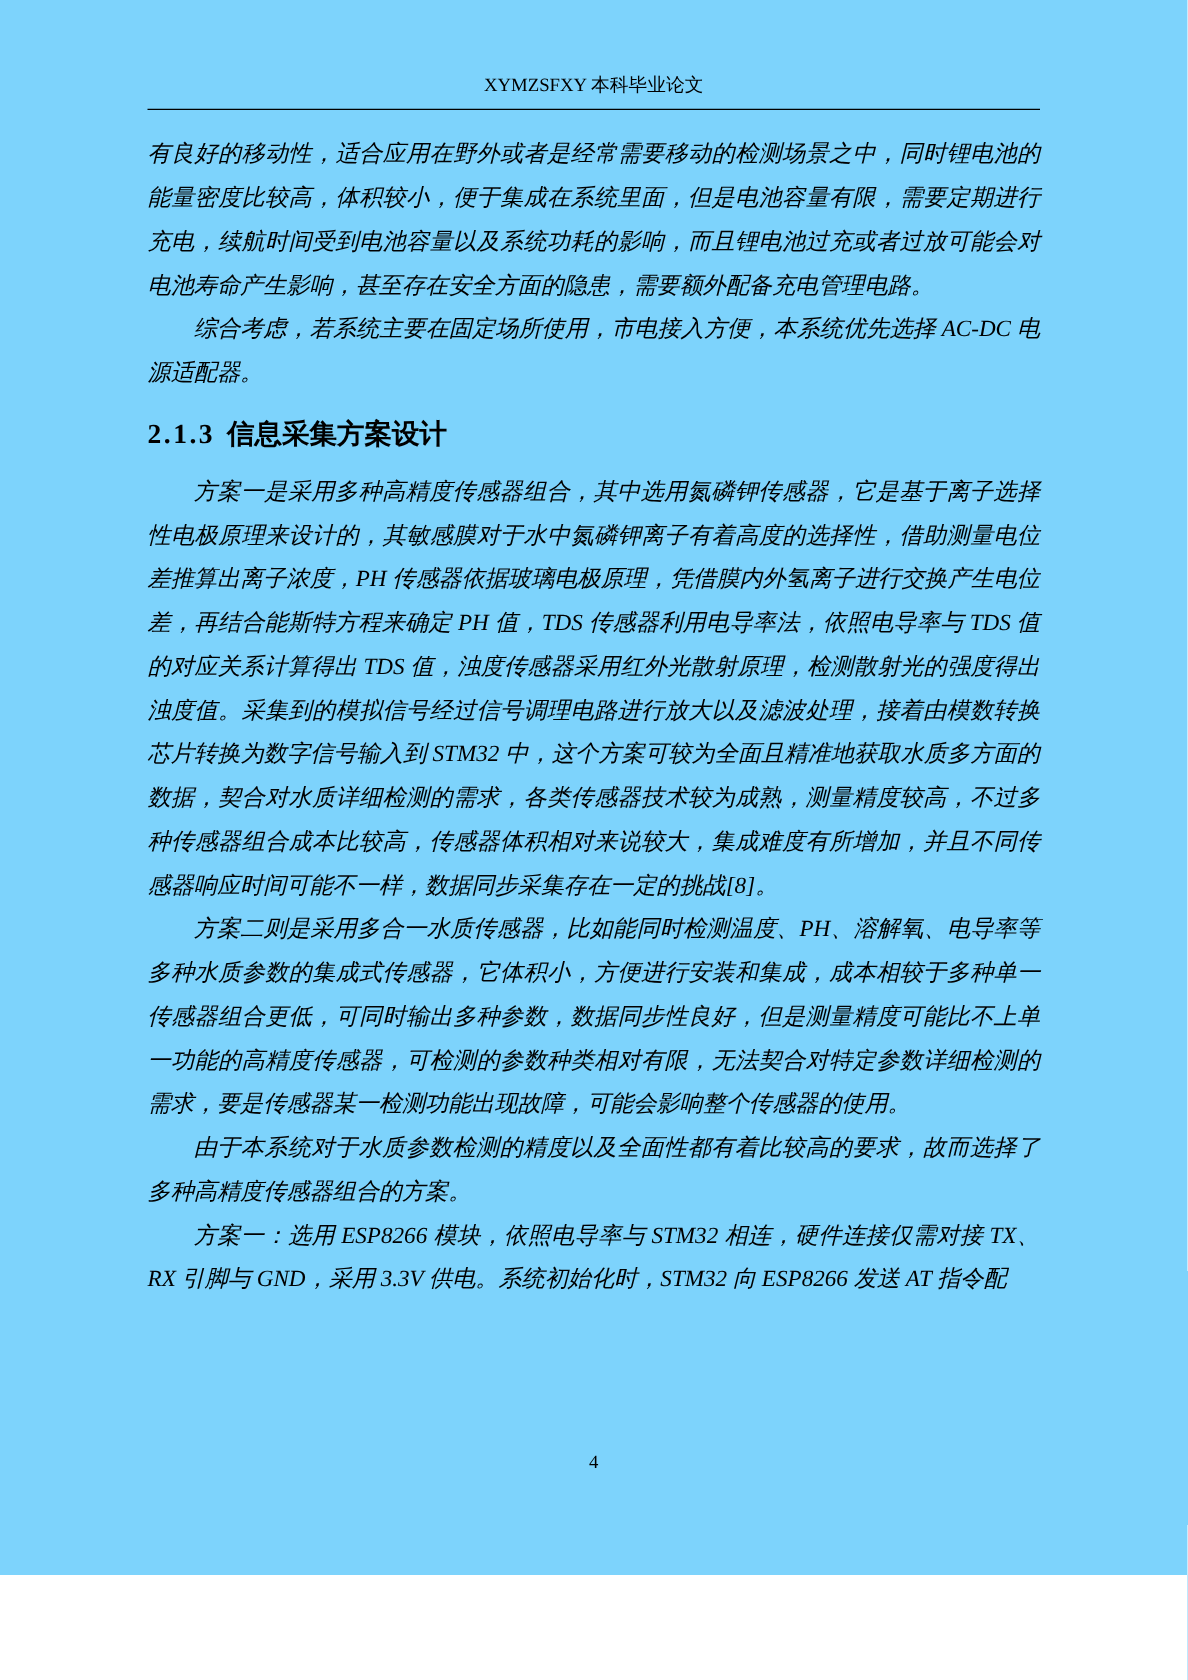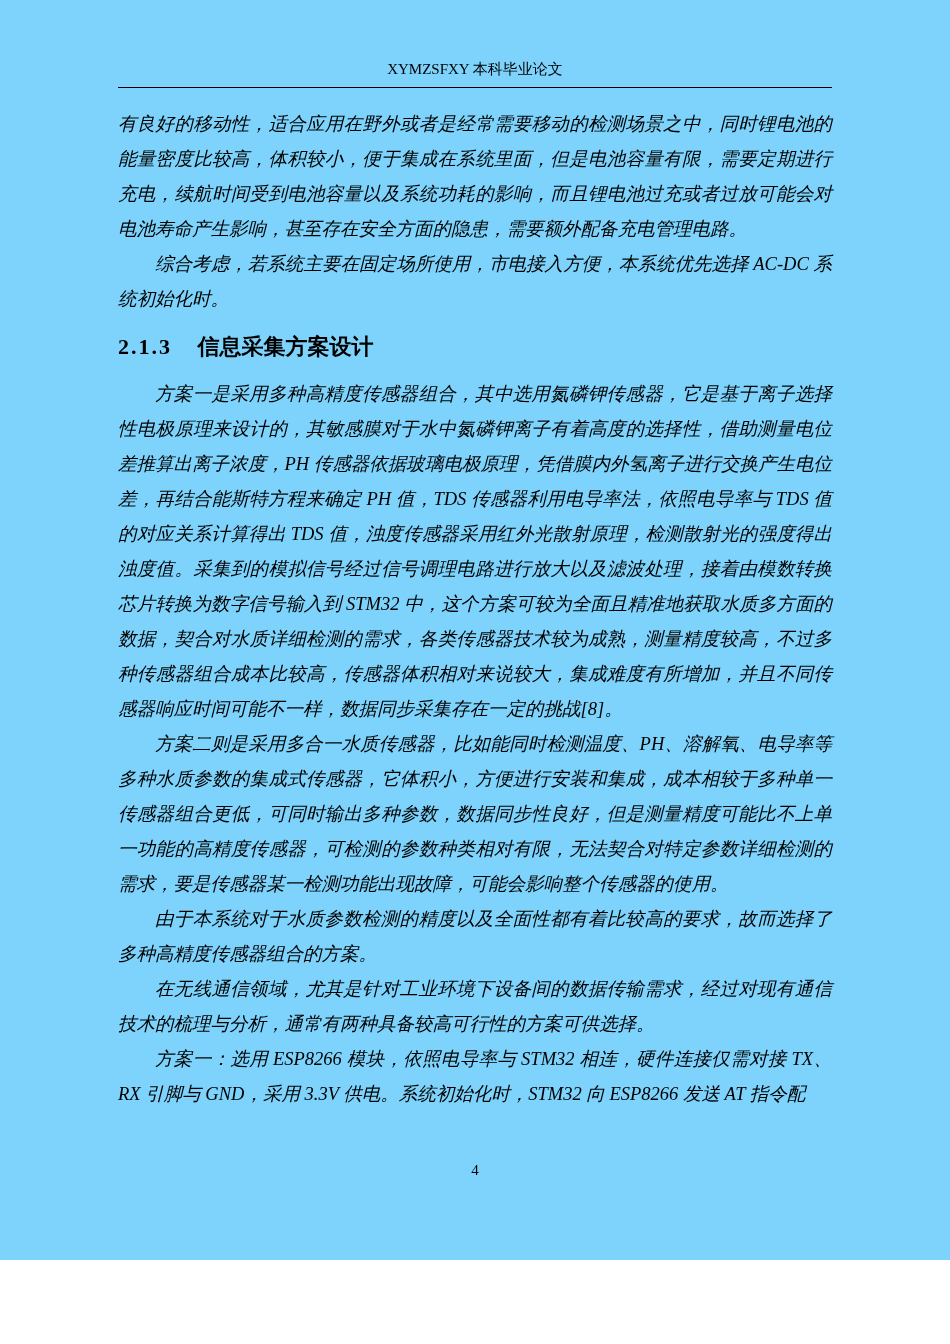--- a/index.html
+++ b/index.html
@@ -37,21 +37,21 @@
     margin: 15px 0 13px 0;
     text-align: left;
     text-indent: 0;
   }
   .heading .h-num {
     font-family: "Liberation Serif", "DejaVu Serif", serif;
     letter-spacing: 2px;
   }
   .heading .h-title {
     font-family: Liberation Mono, monospace;
-    margin-left: 20px;
+    margin-left: 4px;
   }
   .footer {
     position: absolute;
     left: 0;
     bottom: 80px;
     width: 100%;
     text-align: center;
     font-size: 15px;
     line-height: 20px;
   }
@@ -62,36 +62,35 @@
 <div class="page">
 
   <div class="header">
     <div>XYMZSFXY 本科毕业论文</div>
   </div>
 
   <div class="body">
 
     <p class="para no-indent">有良好的移动性，适合应用在野外或者是经常需要移动的检测场景之中，同时锂电池的能量密度比较高，体积较小，便于集成在系统里面，但是电池容量有限，需要定期进行充电，续航时间受到电池容量以及系统功耗的影响，而且锂电池过充或者过放可能会对电池寿命产生影响，甚至存在安全方面的隐患，需要额外配备充电管理电路。</p>
 
-    <p class="para">综合考虑，若系统主要在固定场所使用，市电接入方便，本系统优先选择 AC-DC 系统初始化时。</p>
+    <p class="para">综合考虑，若系统主要在固定场所使用，市电接入方便，本系统优先选择 AC-DC 电源适配器。</p>
 
     <h2 class="heading">
       <span class="h-num">2.1.3</span>
       <span class="h-title">信息采集方案设计</span>
     </h2>
 
 
     <p class="para">方案一是采用多种高精度传感器组合，其中选用氮磷钾传感器，它是基于离子选择性电极原理来设计的，其敏感膜对于水中氮磷钾离子有着高度的选择性，借助测量电位差推算出离子浓度，PH 传感器依据玻璃电极原理，凭借膜内外氢离子进行交换产生电位差，再结合能斯特方程来确定 PH 值，TDS 传感器利用电导率法，依照电导率与 TDS 值的对应关系计算得出 TDS 值，浊度传感器采用红外光散射原理，检测散射光的强度得出浊度值。采集到的模拟信号经过信号调理电路进行放大以及滤波处理，接着由模数转换芯片转换为数字信号输入到 STM32 中，这个方案可较为全面且精准地获取水质多方面的数据，契合对水质详细检测的需求，各类传感器技术较为成熟，测量精度较高，不过多种传感器组合成本比较高，传感器体积相对来说较大，集成难度有所增加，并且不同传感器响应时间可能不一样，数据同步采集存在一定的挑战[8]。</p>
 
     <p class="para">方案二则是采用多合一水质传感器，比如能同时检测温度、PH、溶解氧、电导率等多种水质参数的集成式传感器，它体积小，方便进行安装和集成，成本相较于多种单一传感器组合更低，可同时输出多种参数，数据同步性良好，但是测量精度可能比不上单一功能的高精度传感器，可检测的参数种类相对有限，无法契合对特定参数详细检测的需求，要是传感器某一检测功能出现故障，可能会影响整个传感器的使用。</p>
 
     <p class="para">由于本系统对于水质参数检测的精度以及全面性都有着比较高的要求，故而选择了多种高精度传感器组合的方案。</p>
 
 
-    <p class="para">在无线通信领域，尤其是针对工业环境下设备间的数据传输需求，经过对现有通信技术的梳理与分析，通常有两种具备较高可行性的方案可供选择。</p>
 
     <p class="para">方案一：选用 ESP8266 模块，依照电导率与 STM32 相连，硬件连接仅需对接 TX、RX 引脚与 GND，采用 3.3V 供电。系统初始化时，STM32 向 ESP8266 发送 AT 指令配</p>
 
   </div>
 
   <div class="footer">
     <span>4</span>
   </div>
 
 </div>

